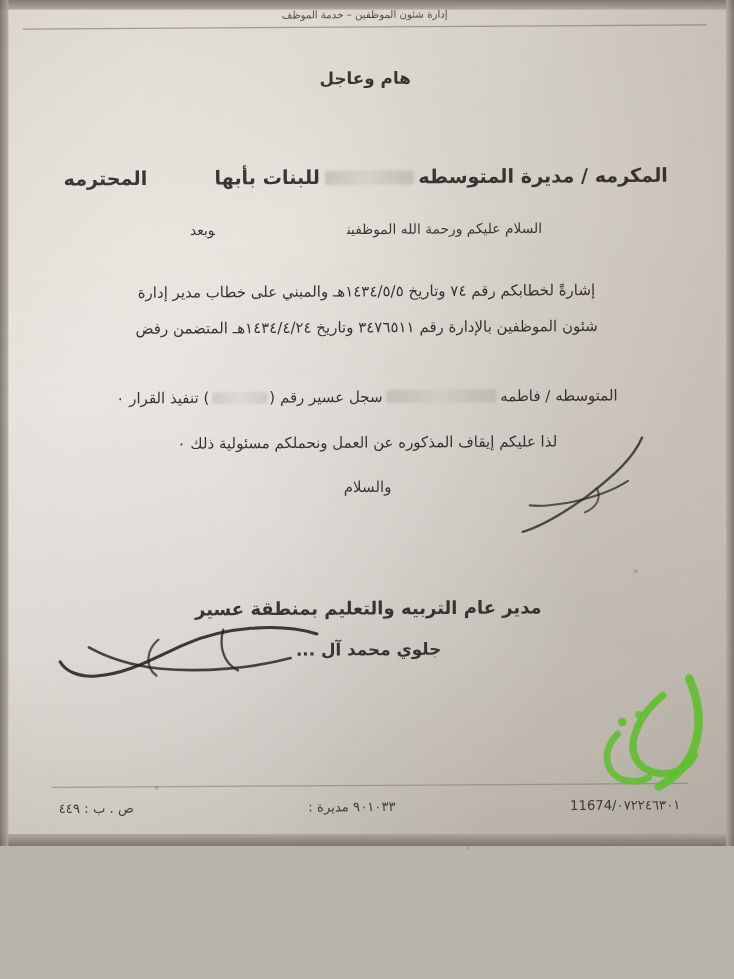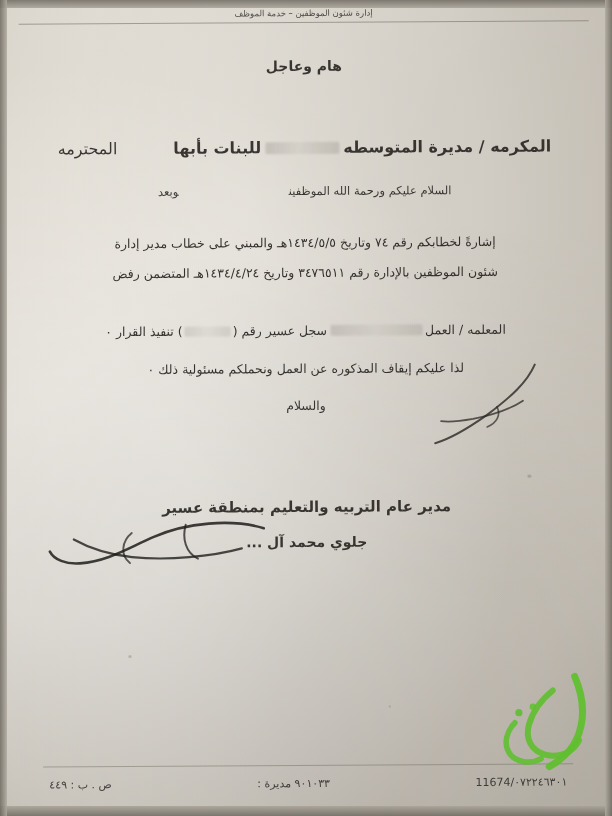--- a/index.html
+++ b/index.html
@@ -11,21 +11,21 @@
     height: 816px;
     background: #b9b5ac;
     font-family: "DejaVu Sans", sans-serif;
     overflow: hidden;
   }
 
   
   #scan {
     position: relative;
     width: 612px;
-    height: 816px;
+    height: 705px;
     background:
       radial-gradient(ellipse at 40% 25%, #e8e4dc 0%, #ded9d0 45%, #cfc9bf 78%, #bdb7ac 100%);
     filter: none;
   }
 
   
   #scan::before {
     content: "";
     position: absolute;
     inset: 0;
@@ -101,21 +101,21 @@
   .addressee .redact {
     display: inline-block;
     width: 74px;
     height: 12px;
     margin: 0 4px;
     vertical-align: -1px;
     background: linear-gradient(90deg, rgba(120,115,108,.30), rgba(120,115,108,.10) 45%, rgba(120,115,108,.28));
     border-radius: 2px;
     filter: blur(1.2px);
   }
-  .addressee .respect { margin-right: 56px; font-weight: normal; }
+  .addressee .respect { margin-right: 56px; font-weight: bold; }
 
   .greeting {
     top: 178px;
     left: 0; right: 0;
     font-size: 11.5px;
   }
   .greeting .after { margin-right: 110px; }
 
   
   .body-p {
@@ -235,21 +235,21 @@
       <span>المكرمه / مديرة المتوسطه</span><span class="redact"></span><span>للبنات بأبها</span><span class="respect">المحترمه</span>
     </div>
 
     <div class="txt greeting">
       <span>السلام عليكم ورحمة الله الموظفين</span><span class="after">وبعد</span>
     </div>
 
     <div class="body-p p1">إشارةً لخطابكم رقم ٧٤ وتاريخ ١٤٣٤/٥/٥هـ والمبني على خطاب مدير إدارة</div>
     <div class="body-p p2">شئون الموظفين بالإدارة رقم ٣٤٧٦٥١١ وتاريخ ١٤٣٤/٤/٢٤هـ المتضمن رفض</div>
     <div class="body-p p4">
-      <span>المعلمه / العمل</span><span class="redact-inline"></span><span>سجل عسير رقم (</span><span class="redact-num"></span><span>) تنفيذ القرار ٠</span>
+      <span>المتوسطه / فاطمه</span><span class="redact-inline"></span><span>سجل عسير رقم (</span><span class="redact-num"></span><span>) تنفيذ القرار ٠</span>
     </div>
     <div class="body-p p5">لذا عليكم إيقاف المذكوره عن العمل ونحملكم مسئولية ذلك ٠</div>
 
     <div class="txt closing">والسلام</div>
 
     <svg id="sig-top" class="sig-svg" viewBox="0 0 120 110">
       <path d="M108 8 C 100 26, 84 40, 60 58 C 40 72, 22 82, 8 86" fill="none" stroke="#2b2824" stroke-width="2" stroke-linecap="round" opacity=".8"></path>
       <path d="M96 44 C 84 52, 66 58, 46 62 C 34 64, 22 65, 14 64" fill="none" stroke="#2b2824" stroke-width="1.8" stroke-linecap="round" opacity=".75"></path>
       <path d="M70 50 C 74 58, 70 66, 60 70" fill="none" stroke="#2b2824" stroke-width="1.6" stroke-linecap="round" opacity=".7"></path>
     </svg>

